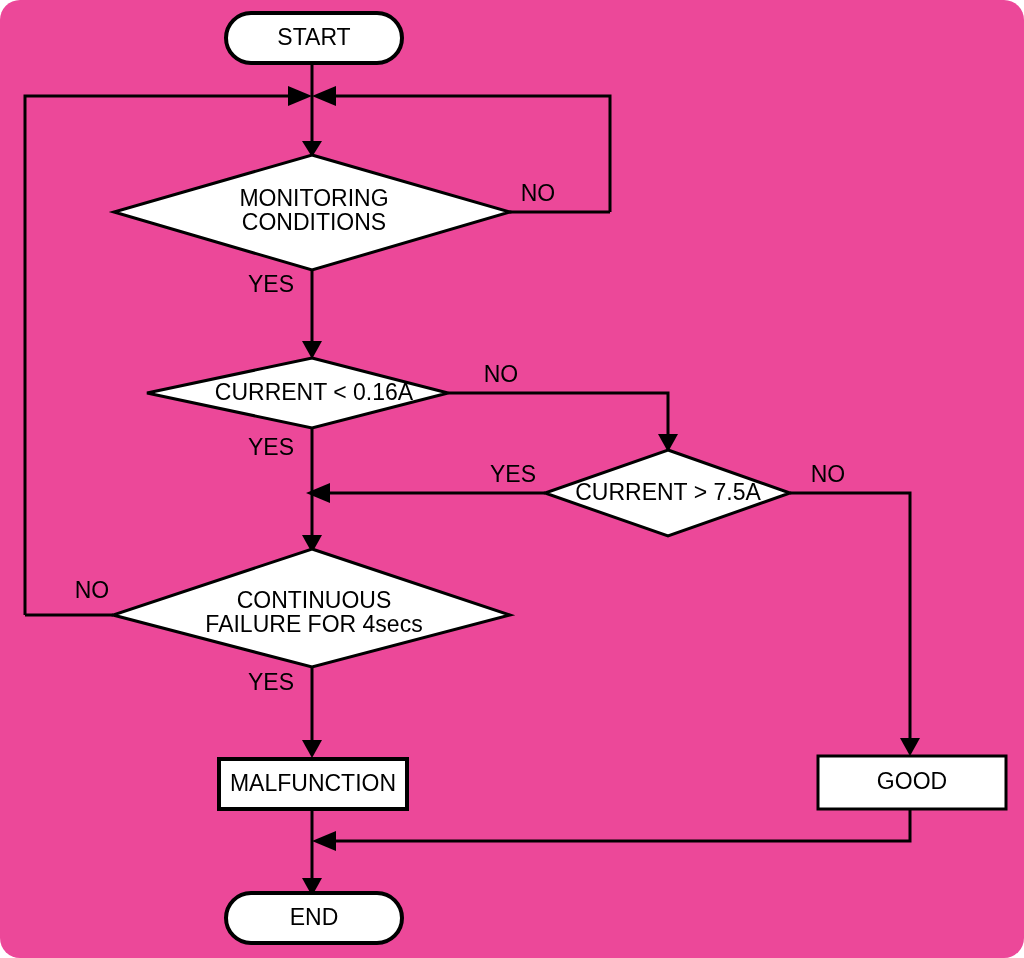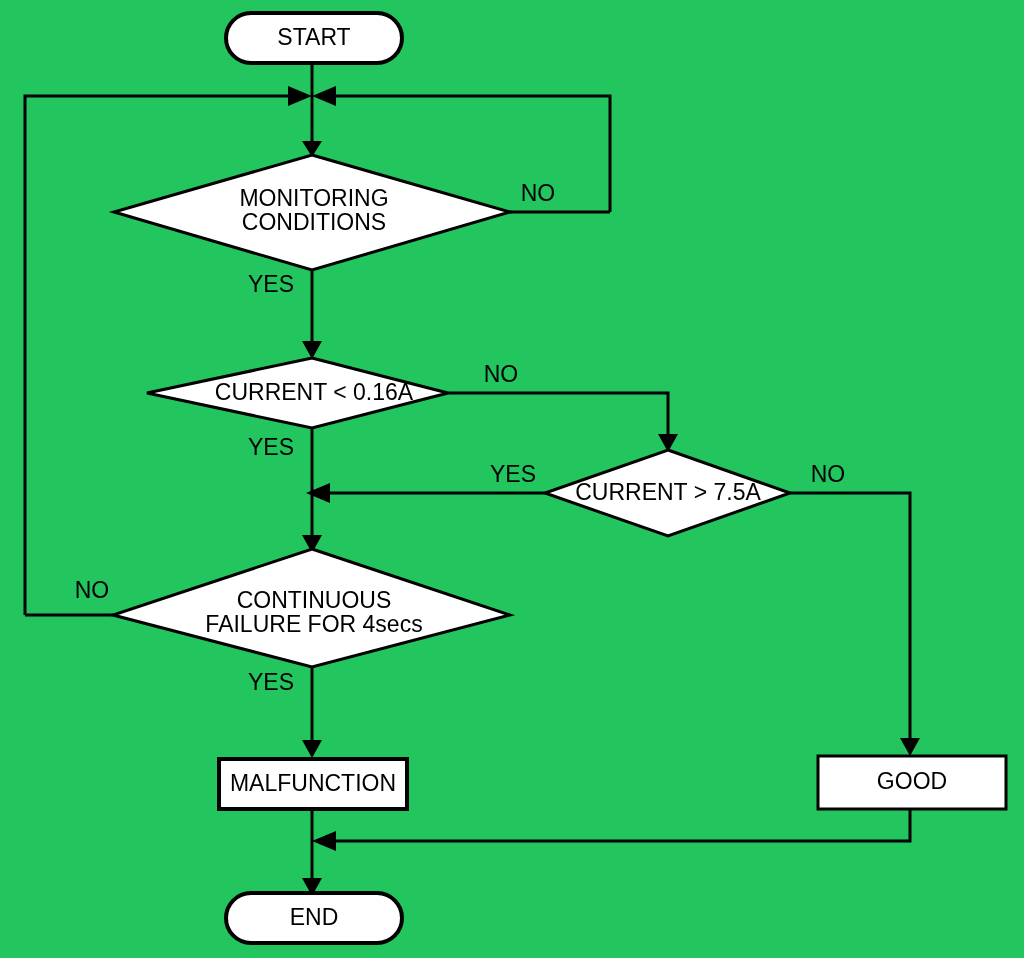--- a/index.html
+++ b/index.html
@@ -7,22 +7,23 @@
     padding: 0;
     background: #ffffff;
   }
   body {
     font-family: "Liberation Sans", sans-serif;
   }
   #flowchart-root {
     position: relative;
     width: 1024px;
     height: 958px;
-    background: #22c55e;
+    background: #ec4899;
     overflow: hidden;
+    border-radius: 20px;
   }
   #flow-svg {
     position: absolute;
     left: 0;
     top: 0;
     width: 1024px;
     height: 958px;
   }
   .shape-stroke {
     fill: #ffffff;

